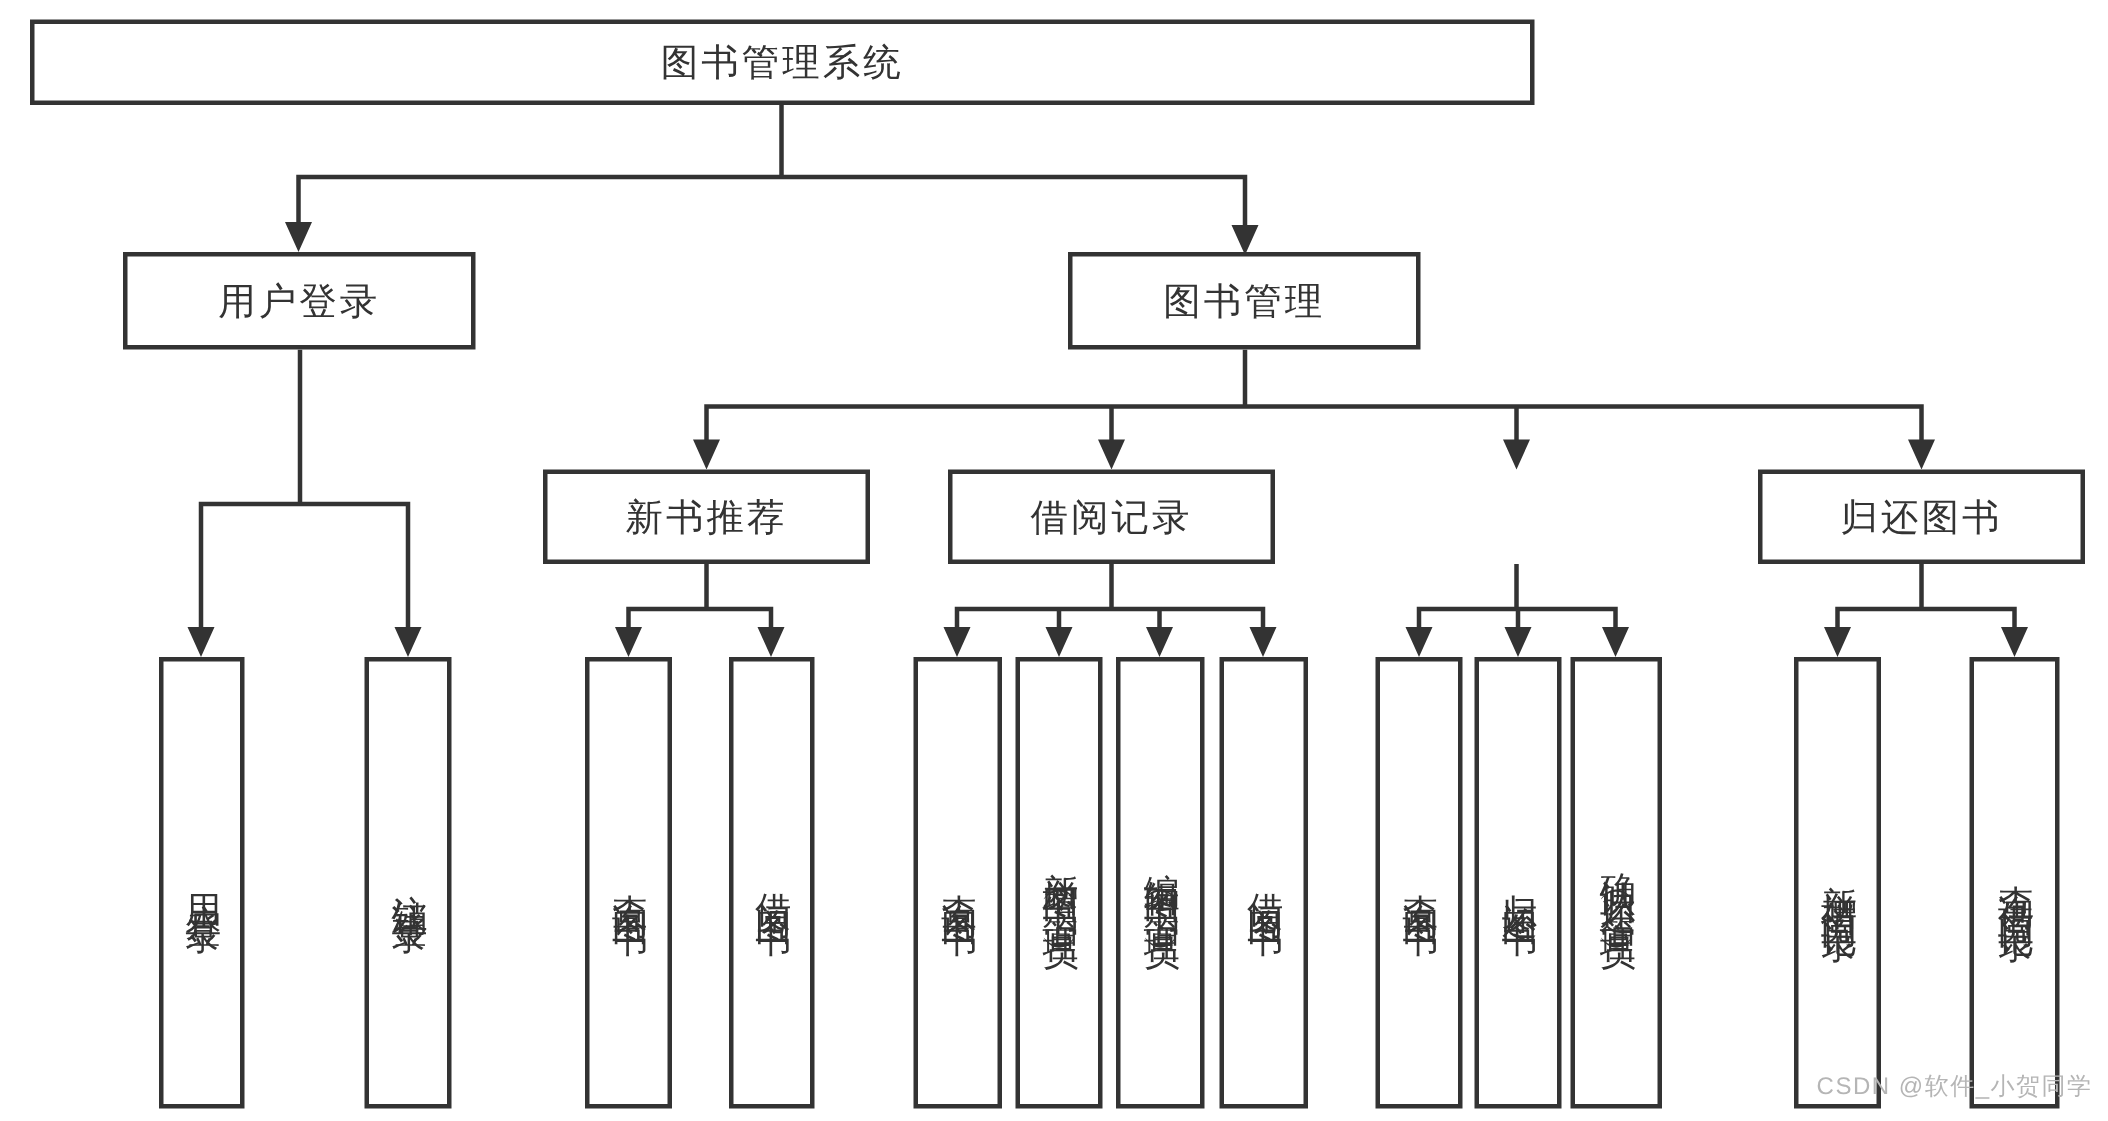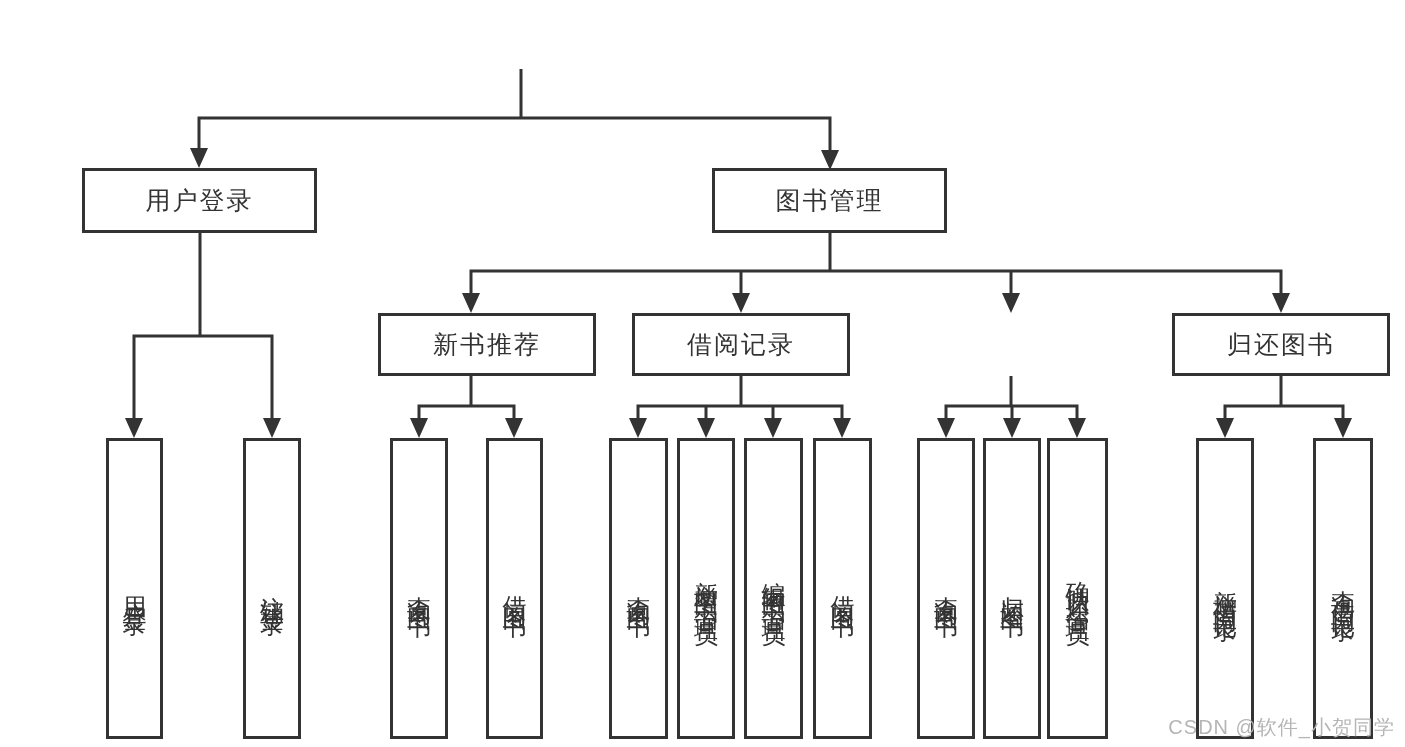--- a/index.html
+++ b/index.html
@@ -45,21 +45,21 @@
     top: 438px; height: 301px;
     writing-mode: vertical-rl;
     text-orientation: mixed;
     font-size: 24px;
     letter-spacing: 6px;
     line-height: 1;
   }
   .watermark {
     position: absolute;
     right: 10px; top: 714px;
-    font-size: 20px;
+    font-size: 16px;
     color: #b5b5b5;
     letter-spacing: 1px;
     white-space: nowrap;
     z-index: 5;
   }
 </style>
 </head>
 <body>
 
 <div class="stage">
@@ -86,25 +86,26 @@
              M697 418 L715 418 L706 438 Z
              M764 418 L782 418 L773 438 Z
              M833 418 L851 418 L842 438 Z
              M937 418 L955 418 L946 438 Z
              M1003 418 L1021 418 L1012 438 Z
              M1068 418 L1086 418 L1077 438 Z
              M1216 418 L1234 418 L1225 438 Z
              M1334 418 L1352 418 L1343 438 Z"></path>
   </svg>
 
+  <div class="box lvl1">图书管理系统</div>
 
   <div class="box lvl2" style="left:82px;">用户登录</div>
   <div class="box lvl2" style="left:712px;text-align:right;">图书管理</div>
 
-  <div class="box lvl3" style="left:378px;">新书推荐</div>
+  <div class="box lvl3" style="left:362px;">新书推荐</div>
   <div class="box lvl3" style="left:632px;">借阅记录</div>
   <div class="box lvl3" style="left:1172px;">归还图书</div>
 
   <div class="box vbox" style="left:106px;width:57px;">用户登录</div>
   <div class="box vbox" style="left:243px;width:58px;">注销登录</div>
 
   <div class="box vbox" style="left:390px;width:58px;">查询图书</div>
   <div class="box vbox" style="left:486px;width:57px;">借阅图书</div>
 
   <div class="box vbox" style="left:609px;width:59px;">查询图书</div>

